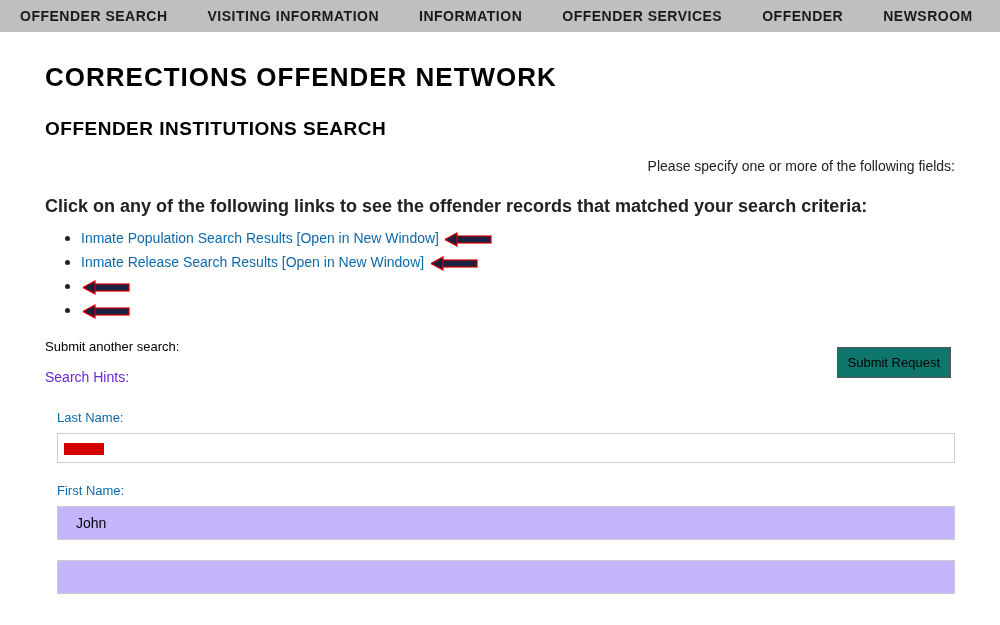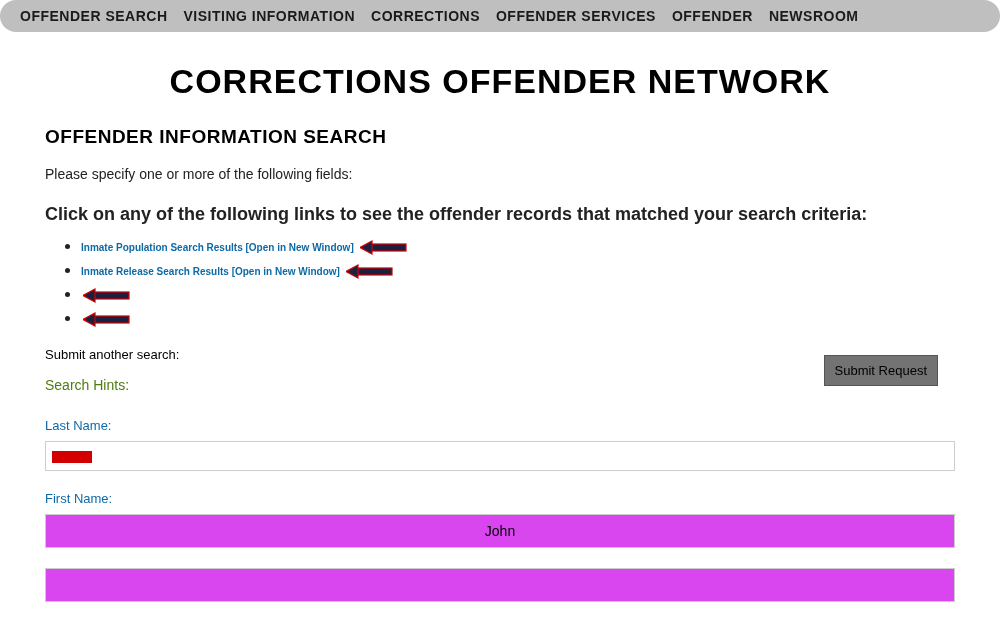--- a/index.html
+++ b/index.html
@@ -9,132 +9,130 @@
     }
     body {
       font-family: Arial, Helvetica, sans-serif;
       background: #fff;
       width: 1000px;
     }
     .navbar {
       background: #bfbfbf;
       display: flex;
       padding: 8px 20px;
-      gap: 16px;
+      gap: 40px;
       align-items: center;
-      border-radius: 16px;
     }
     .navbar-item {
       font-family: 'Arial Black', Arial, sans-serif;
       font-weight: 700;
       font-size: 14px;
       letter-spacing: 0.5px;
       color: #1a1a1a;
       cursor: pointer;
       white-space: nowrap;
     }
     .main {
       padding: 20px 45px;
     }
     .page-title {
-      text-align: center;
       font-family: 'Arial Black', Arial, sans-serif;
       font-weight: 900;
-      font-size: 34px;
+      font-size: 26px;
       letter-spacing: 1px;
       margin-top: 10px;
       margin-bottom: 25px;
       font-stretch: condensed;
     }
     .section-title {
       font-family: 'Arial Black', Arial, sans-serif;
       font-weight: 800;
       font-size: 19px;
       letter-spacing: 0.5px;
       margin-bottom: 18px;
       font-stretch: condensed;
     }
     .instruction {
       font-size: 14px;
       color: #222;
       margin-bottom: 22px;
+      text-align: right;
     }
     .bold-instruction {
       font-weight: bold;
       font-size: 18px;
       color: #222;
       margin-bottom: 12px;
     }
     .results-list {
       list-style-type: disc;
       padding-left: 36px;
       margin-bottom: 20px;
     }
     .results-list li {
       position: relative;
       margin-bottom: 6px;
       color: #222;
     }
     .results-link {
       color: #0d6aa8;
-      font-size: 10px;
+      font-size: 14px;
       text-decoration: none;
       cursor: pointer;
-      font-weight: bold;
     }
     .arrow {
       display: inline-block;
       margin-left: 2px;
       vertical-align: middle;
     }
     .arrow svg {
       display: block;
     }
     .submit-label {
       font-weight: normal;
       font-size: 13px;
       margin-bottom: 14px;
     }
     .submit-row {
       position: relative;
     }
     .submit-button {
       position: absolute;
-      right: 17px;
+      right: 4px;
       top: 8px;
-      background: #737373;
+      background: #0f766e;
       border: 1px solid #555;
       padding: 7px 10px;
       font-size: 13px;
       cursor: pointer;
     }
     .hints-link {
-      color: #4d7c0f;
+      color: #6d28d9;
       font-size: 14px;
       text-decoration: none;
       cursor: pointer;
       display: inline-block;
       margin-bottom: 25px;
     }
     .form-group {
       margin-bottom: 20px;
+      margin-left: 12px;
     }
     .field-label {
       color: #0d6aa8;
       font-size: 13px;
       display: block;
       margin-bottom: 8px;
     }
     .text-input {
       width: 100%;
       padding: 8px 18px;
       font-size: 14px;
       border: 1px solid #ccc;
-      background: #d946ef;
-      text-align: center;
+      background: #c4b5fd;
     }
     .redacted {
       display: inline-block;
       background: #d40000;
       width: 40px;
       height: 12px;
       vertical-align: middle;
     }
     .lastname-box {
       width: 100%;
@@ -145,29 +143,29 @@
       display: flex;
       align-items: center;
     }
   </style>
 </head>
 <body>
 
 <div class="navbar">
   <span class="navbar-item">OFFENDER SEARCH</span>
   <span class="navbar-item">VISITING INFORMATION</span>
-  <span class="navbar-item">CORRECTIONS</span>
+  <span class="navbar-item">INFORMATION</span>
   <span class="navbar-item">OFFENDER SERVICES</span>
   <span class="navbar-item">OFFENDER</span>
   <span class="navbar-item">NEWSROOM</span>
 </div>
 
 <div class="main">
   <h1 class="page-title">CORRECTIONS OFFENDER NETWORK</h1>
-  <h2 class="section-title">OFFENDER INFORMATION SEARCH</h2>
+  <h2 class="section-title">OFFENDER INSTITUTIONS SEARCH</h2>
   <p class="instruction">Please specify one or more of the following fields:</p>
   <p class="bold-instruction">Click on any of the following links to see the offender records that matched your search criteria:</p>
 
   <ul class="results-list">
     <li>
       <a class="results-link">Inmate Population Search Results [Open in New Window]</a>
       <span class="arrow">
         <svg width="48" height="16" viewBox="0 0 48 16">
           <rect x="10" y="5" width="36" height="7" fill="#1a2140" stroke="#d40000" stroke-width="1.2"></rect>
           <polygon points="0,8.5 12,2 12,15" fill="#1a2140" stroke="#d40000" stroke-width="1.2"></polygon>

